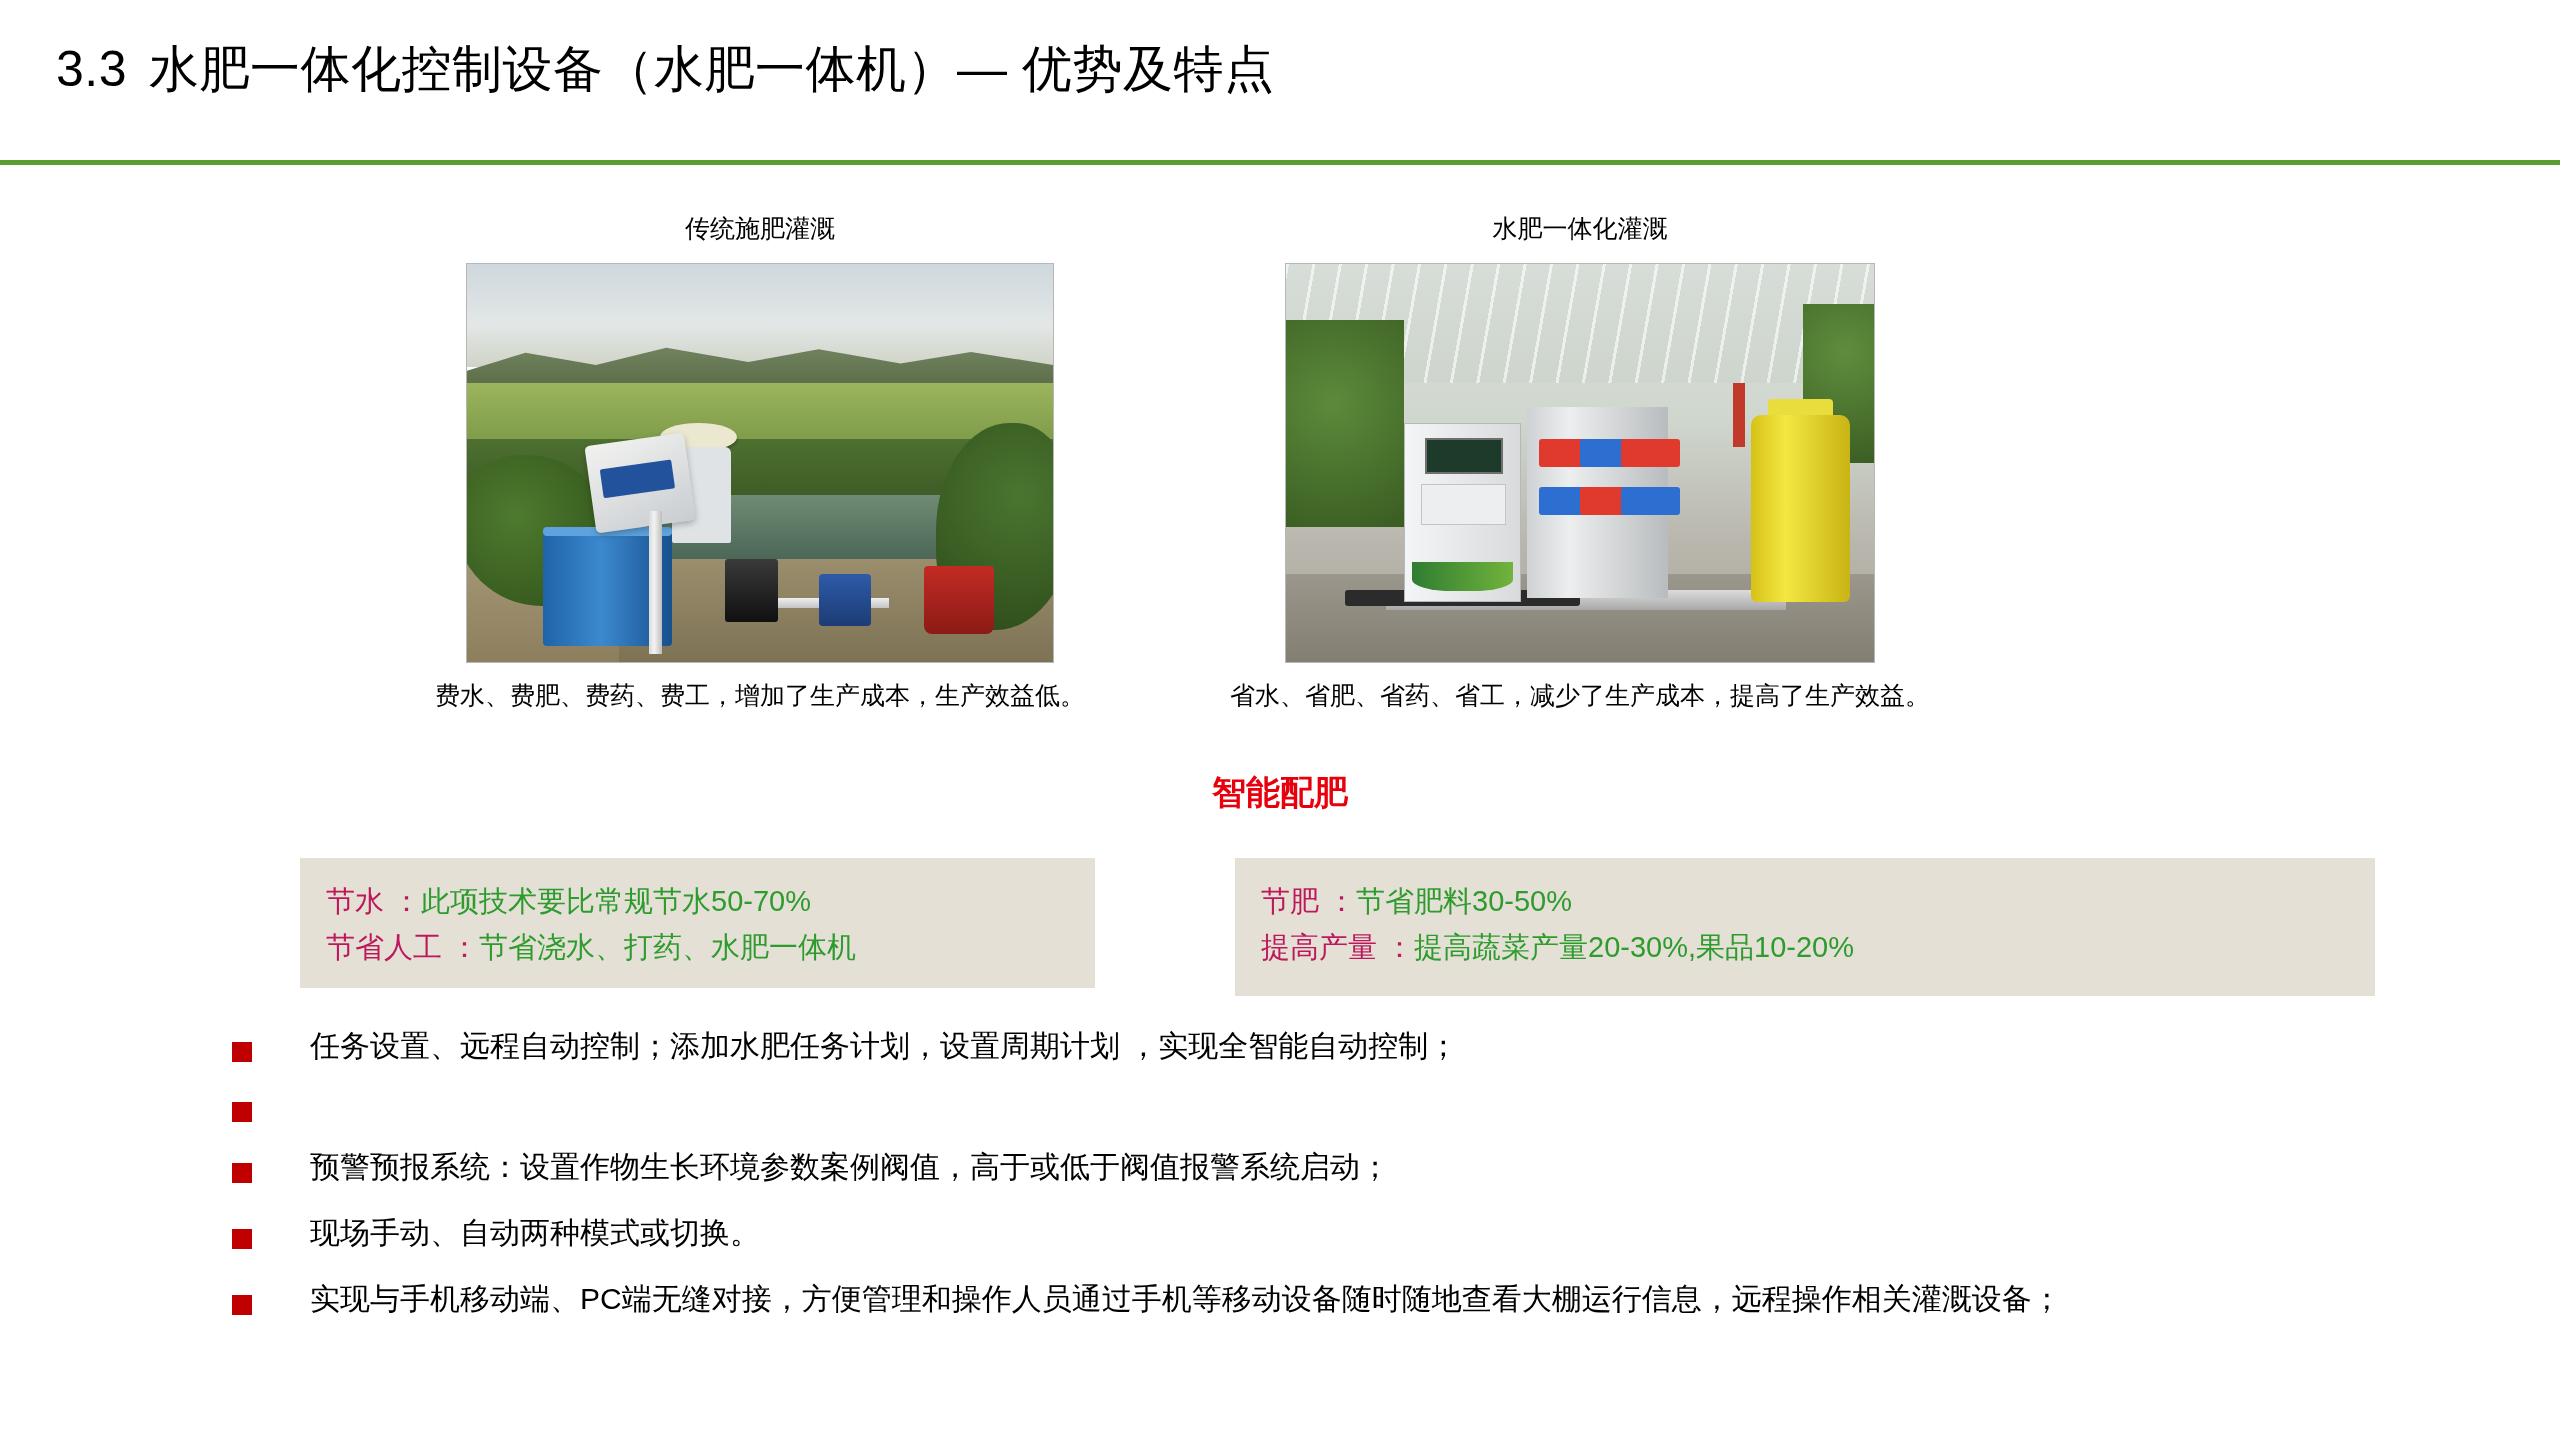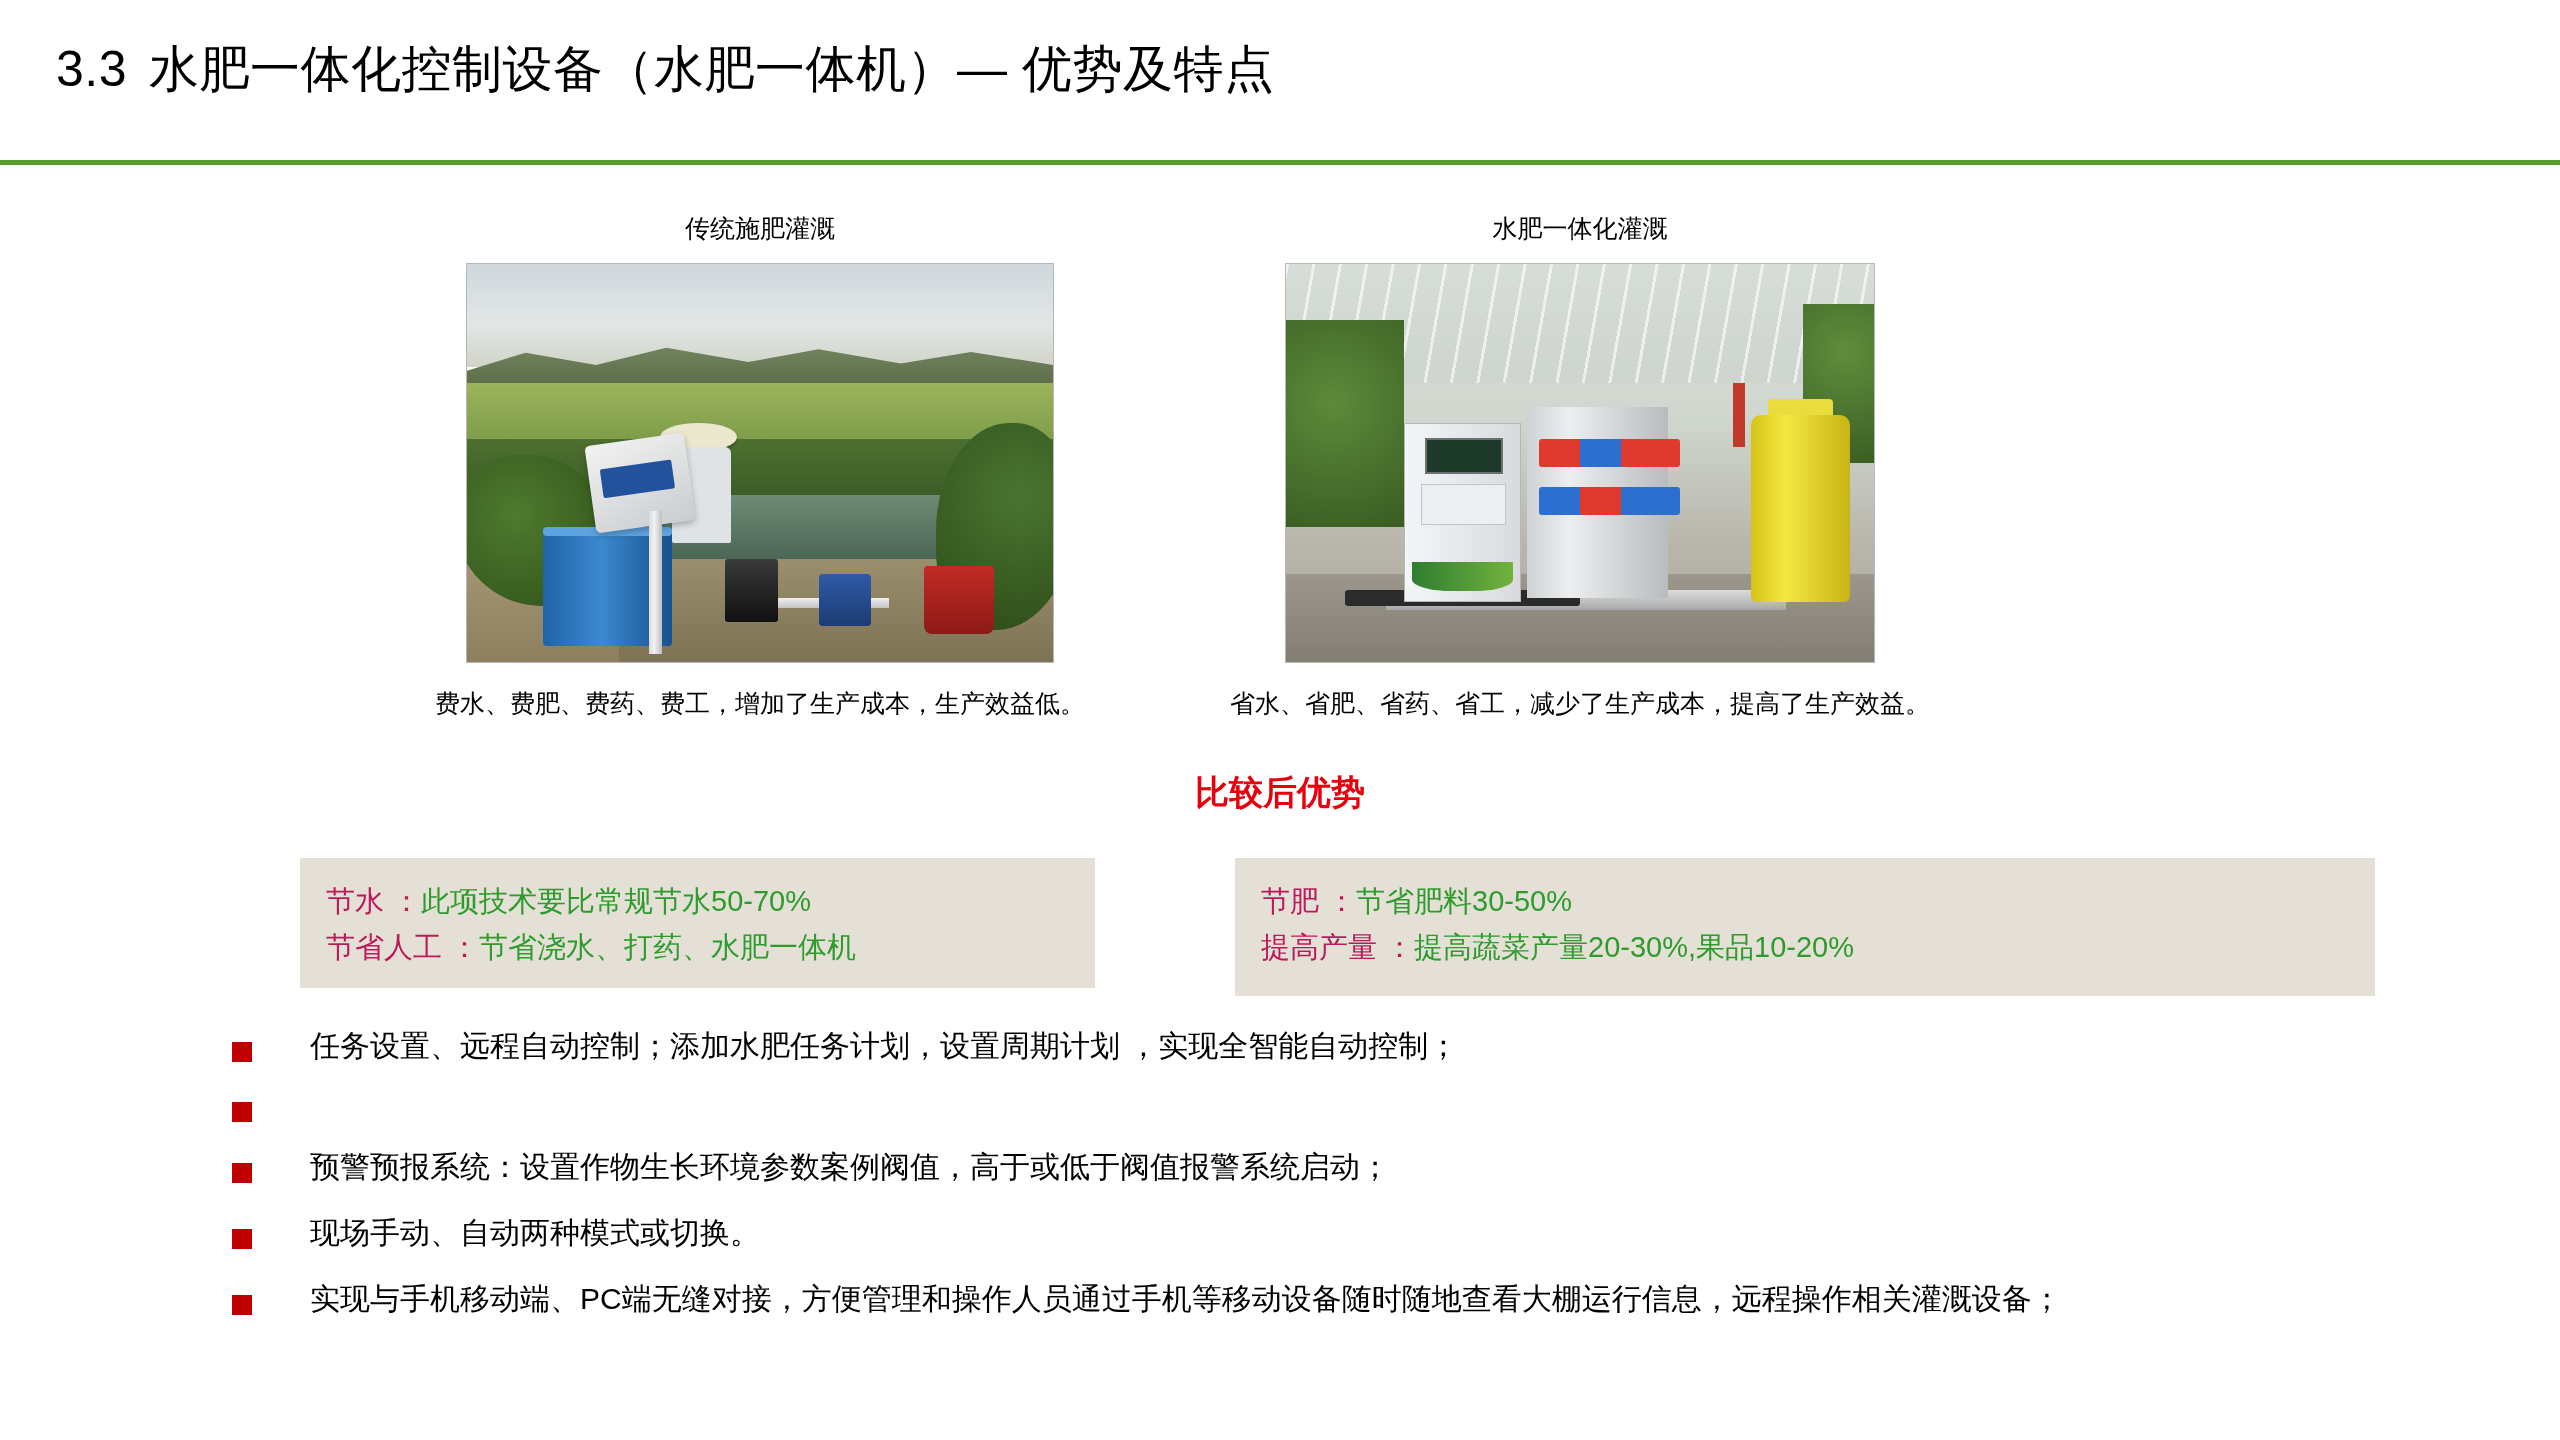--- a/index.html
+++ b/index.html
@@ -70,21 +70,21 @@
     margin: 0 auto;
   }
   .photo-right {
     width: 590px;
     height: 400px;
     margin: 0 auto;
   }
   .caption {
     text-align: center;
     font-size: 25px;
-    margin-top: 24px;
+    margin-top: 16px;
     white-space: nowrap;
   }
 
   
   .p1-sky {
     position: absolute; left: 0; top: 0; width: 100%; height: 26%;
     background: linear-gradient(#cfd8de 0%, #e3e7e6 60%, #cfd3c7 100%);
   }
   .p1-hills {
     position: absolute; left: 0; top: 16%; width: 100%; height: 18%;
@@ -356,21 +356,21 @@
       <div class="p2-valve" style="left:50%; top:56%; background:#e03a2f;"></div>
       <div class="p2-valve" style="left:57%; top:56%; background:#2d6fd0;"></div>
       <div class="p2-redpipe"></div>
       <div class="p2-tank-cap"></div>
       <div class="p2-tank"></div>
     </div>
     <div class="caption">省水、省肥、省药、省工，减少了生产成本，提高了生产效益。</div>
   </div>
 </div>
 
-<div class="adv-title">比较后优势</div>
+<div class="adv-title">智能配肥</div>
 
 <div class="box box-left">
   <div class="line">
     <span class="k-red">节水 ：</span><span class="k-green">此项技术要比常规节水50-70%</span>
   </div>
   <div class="line">
     <span class="k-red">节省人工 ：</span><span class="k-green">节省浇水、打药、水肥一体机</span>
   </div>
 </div>
 

